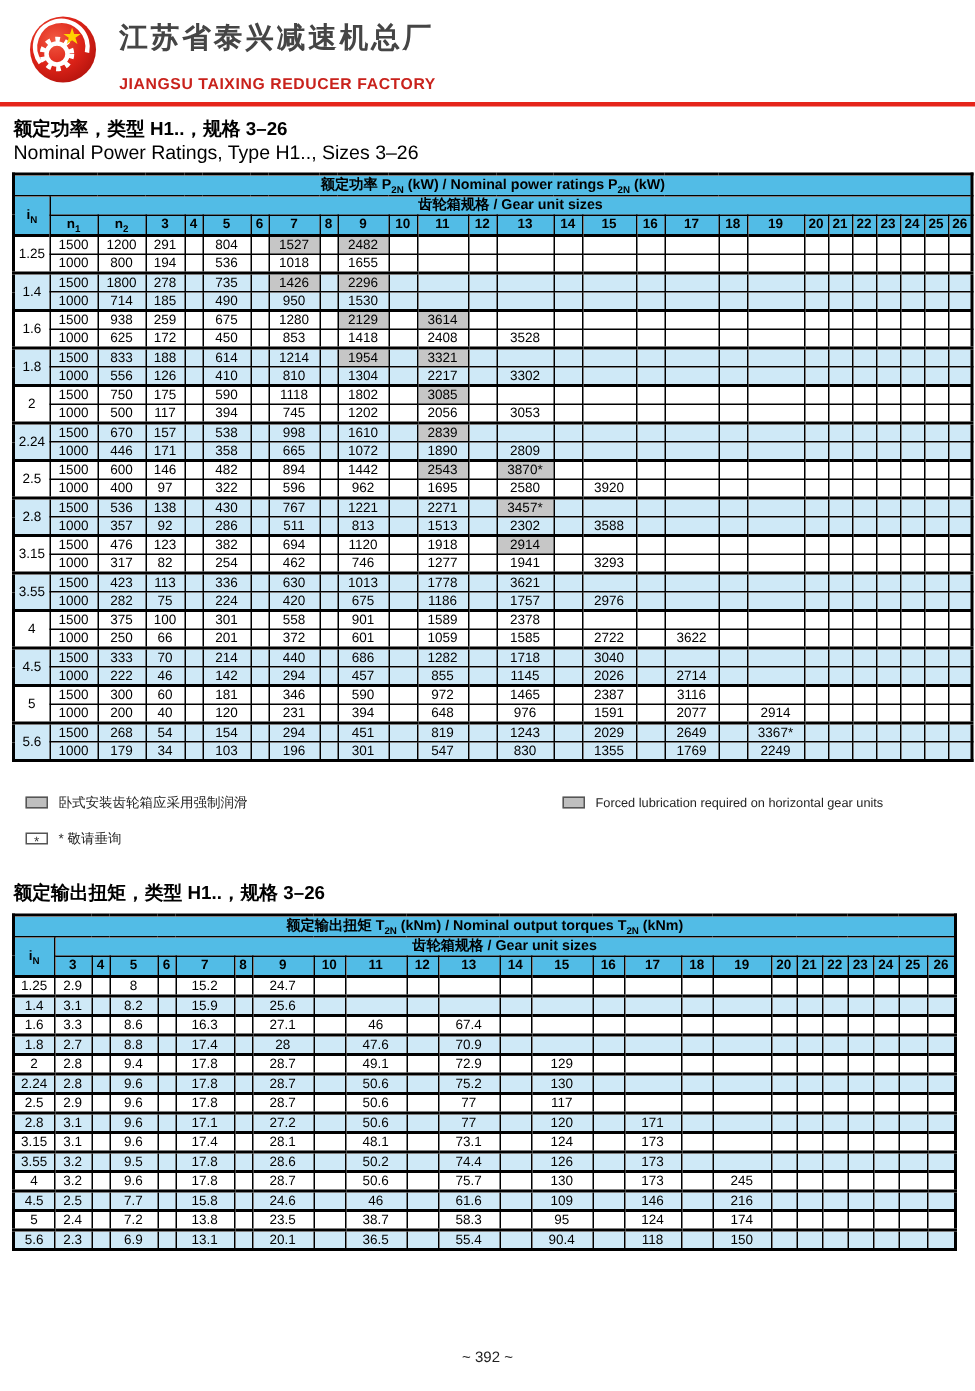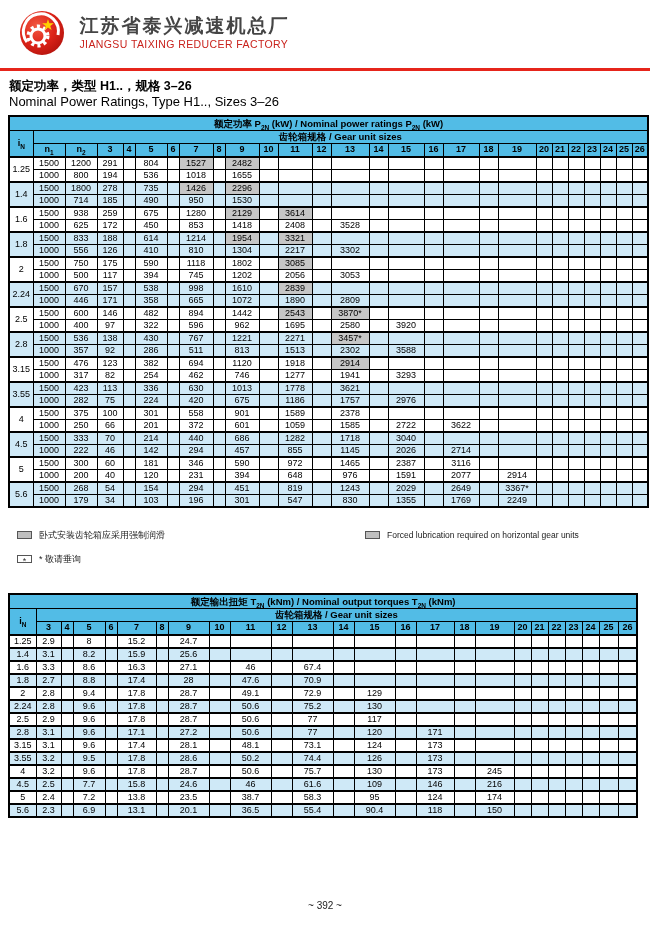--- a/index.html
+++ b/index.html
@@ -12,21 +12,21 @@
   html,body{margin:0;padding:0;background:#fff;}
   body{
     width:650px;height:927px;position:relative;overflow:hidden;
     font-family:"Liberation Sans","DejaVu Sans",sans-serif;color:#000;
   }
   
   .masthead{height:68px;padding:9px 0 0 18px;}
   .logo-wrap{display:inline-block;vertical-align:top;}
   .company{display:inline-block;vertical-align:top;margin-left:9px;padding-top:5px;}
   .company-zh{font-size:19px;font-weight:bold;color:#454545;letter-spacing:2px;line-height:24px;}
-  .company-en{font-size:10.5px;font-weight:normal;color:#c9221c;letter-spacing:0.4px;margin-top:0;}
+  .company-en{font-size:10.5px;font-weight:bold;color:#c9221c;letter-spacing:0.4px;margin-top:12px;}
   .red-rule{height:3px;background:var(--red);}
   
   .section-title{padding:7px 0 5px 9px;}
   .st-zh{font-size:12.5px;font-weight:bold;line-height:16px;}
   .st-en{font-size:13px;line-height:16px;}
   
   .data-table{
     border-collapse:collapse;table-layout:fixed;margin-left:8px;
     border:2px solid #000;
   }
@@ -39,21 +39,21 @@
   .data-table thead .t-sizes{font-size:9.5px;height:13px;}
   .data-table thead tr:last-child td{border-bottom:2px solid #000;height:14px;}
   .data-table sub{font-size:6.5px;line-height:0;}
   .data-table tbody tr.stripe td{background:var(--stripe);}
   .data-table tbody td.gray{background:var(--gray) !important;}
   .data-table tbody tr.group-start td{border-top:2px solid #000;}
   .data-table tbody td.in-cell{font-weight:normal;}
   
   .legend{position:relative;margin:9px 0 0 17px;height:34px;}
   .legend-col{position:absolute;top:0;left:0;}
-  .legend-col.en{left:348px;}
+  .legend-col.en{left:358px;}
   .legend-item{display:flex;align-items:center;height:12px;margin-bottom:3px;margin-top:12px;}
   .box-icon{
     width:15px;height:8px;border:1px solid #555;flex:0 0 15px;
     margin-right:7px;position:relative;background:#fff;
   }
   .box-icon.graybox{background:#bfbfbf;}
   .box-icon.astbox::after{
     content:"*";position:absolute;left:0;right:0;top:0;bottom:0;
     font-size:9px;line-height:10px;text-align:center;color:#333;
   }
@@ -981,20 +981,21 @@
   </div>
   <div class="legend-col en">
     <div class="legend-item">
       <span class="box-icon graybox"></span>
       <span class="legend-text">Forced lubrication required on horizontal gear units</span>
     </div>
   </div>
 </div>
 
 <div class="section-title sec2">
+  <div class="st-zh">额定输出扭矩，类型 H1..，规格 3–26</div>
 </div>
 
 <div class="tbl2-wrap">
 <table class="data-table" id="table2" style="width: 628px;">
       <colgroup>
         <col style="width: 27px;">
         <col style="width: 25px;">
         <col style="width: 12px;">
         <col style="width: 32px;">
         <col style="width: 12px;">

